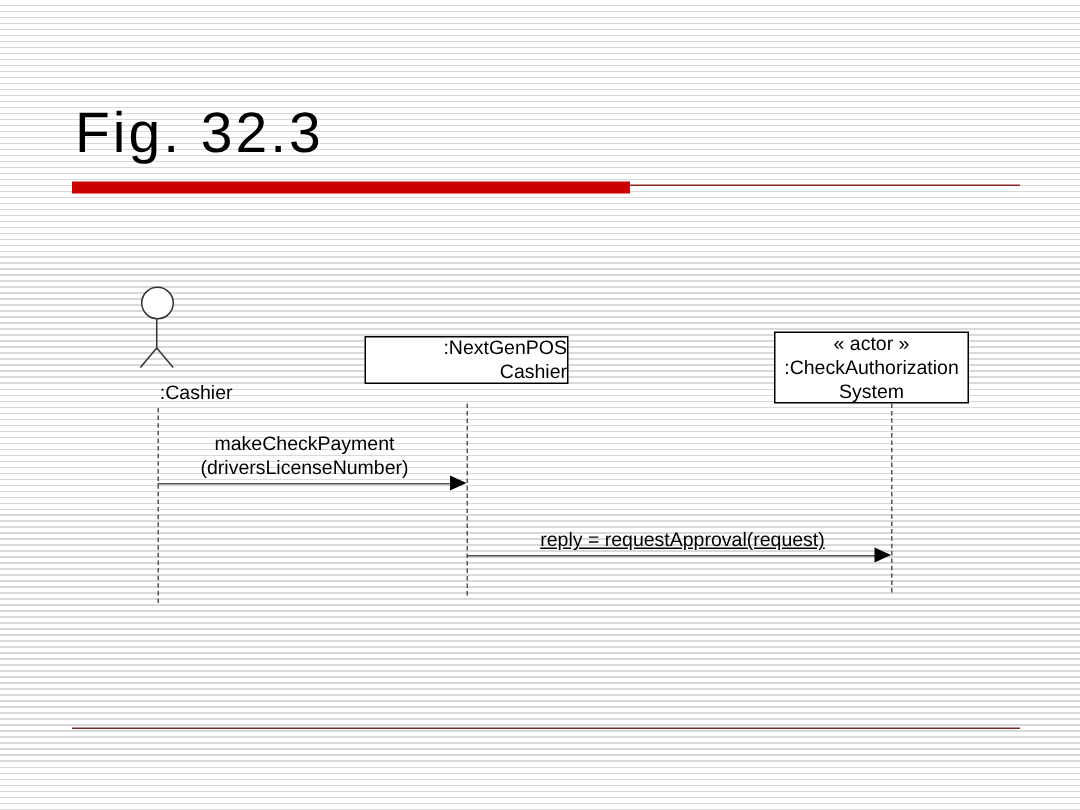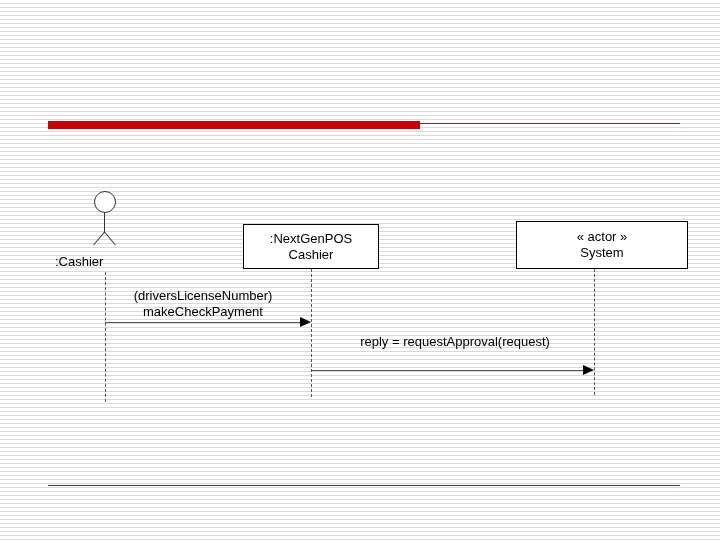--- a/index.html
+++ b/index.html
@@ -104,21 +104,21 @@
     background: #333333;
   }
   .actor-leg.left  { left: 21px; transform-origin: top center; transform: rotate(40deg); }
   .actor-leg.right { left: 21px; transform-origin: top center; transform: rotate(-40deg); }
 
   .participant-label {
     position: absolute;
     font-size: 13px;
     color: #000000;
     white-space: nowrap;
-    text-align: left;
+    text-align: right;
   }
   #cashier-label {
     left: 55px;
     top: 254px;
     width: 100px;
   }
 
   
   .participant-box {
     position: absolute;
@@ -131,26 +131,27 @@
     justify-content: center;
     font-size: 13px;
     line-height: 16px;
     color: #000000;
     text-align: center;
   }
   #pos-box {
     left: 243px;
     top: 224px;
     width: 136px;
-    height: 45px;
+    height: 32px;
+    align-items: flex-end;
   }
   #auth-box {
     left: 516px;
     top: 221px;
-    width: 172px;
+    width: 130px;
     height: 48px;
   }
 
   
   .lifeline {
     position: absolute;
     width: 0;
     border-left: 1px dashed #555555;
   }
   #lifeline-cashier { left: 105px; top: 272px; height: 130px; }
@@ -179,27 +180,28 @@
     text-align: center;
     white-space: nowrap;
   }
 
   #msg1-line { left: 105px; top: 322px; width: 196px; }
   #msg1-head { left: 300px; top: 317px; }
   #msg1-label { left: 95px; top: 288px; width: 216px; }
 
   #msg2-line { left: 311px; top: 370px; width: 273px; }
   #msg2-head { left: 583px; top: 365px; }
-  #msg2-label { left: 330px; top: 334px; width: 250px; }
+  #msg2-label { left: 330px; top: 352px; width: 250px; text-decoration: underline; }
 </style>
 </head>
 <body>
 
 <div id="slide">
 
+  <div id="title">Fig. 32.3</div>
 
   <div id="rule-thick"></div>
   <div id="rule-thin"></div>
 
   <div id="diagram">
 
     <div id="actor-figure">
       <div class="actor-head"></div>
       <div class="actor-body"></div>
       <div class="actor-leg left"></div>
@@ -207,30 +209,31 @@
     </div>
     <div class="participant-label" id="cashier-label">:Cashier</div>
 
     <div class="participant-box" id="pos-box">
       <span>:NextGenPOS</span>
       <span>Cashier</span>
     </div>
 
     <div class="participant-box" id="auth-box">
       <span>« actor »</span>
+      <span>:CheckAuthorization</span>
       <span>System</span>
     </div>
 
     <div class="lifeline" id="lifeline-cashier"></div>
     <div class="lifeline" id="lifeline-pos"></div>
     <div class="lifeline" id="lifeline-auth"></div>
 
     <div class="msg-label" id="msg1-label">
+      <div>makeCheckPayment</div>
       <div>(driversLicenseNumber)</div>
-      <div>makeCheckPayment</div>
     </div>
     <div class="msg-line" id="msg1-line"></div>
     <div class="msg-arrowhead" id="msg1-head"></div>
 
     <div class="msg-label" id="msg2-label">
       <div>reply = requestApproval(request)</div>
     </div>
     <div class="msg-line" id="msg2-line"></div>
     <div class="msg-arrowhead" id="msg2-head"></div>
 

